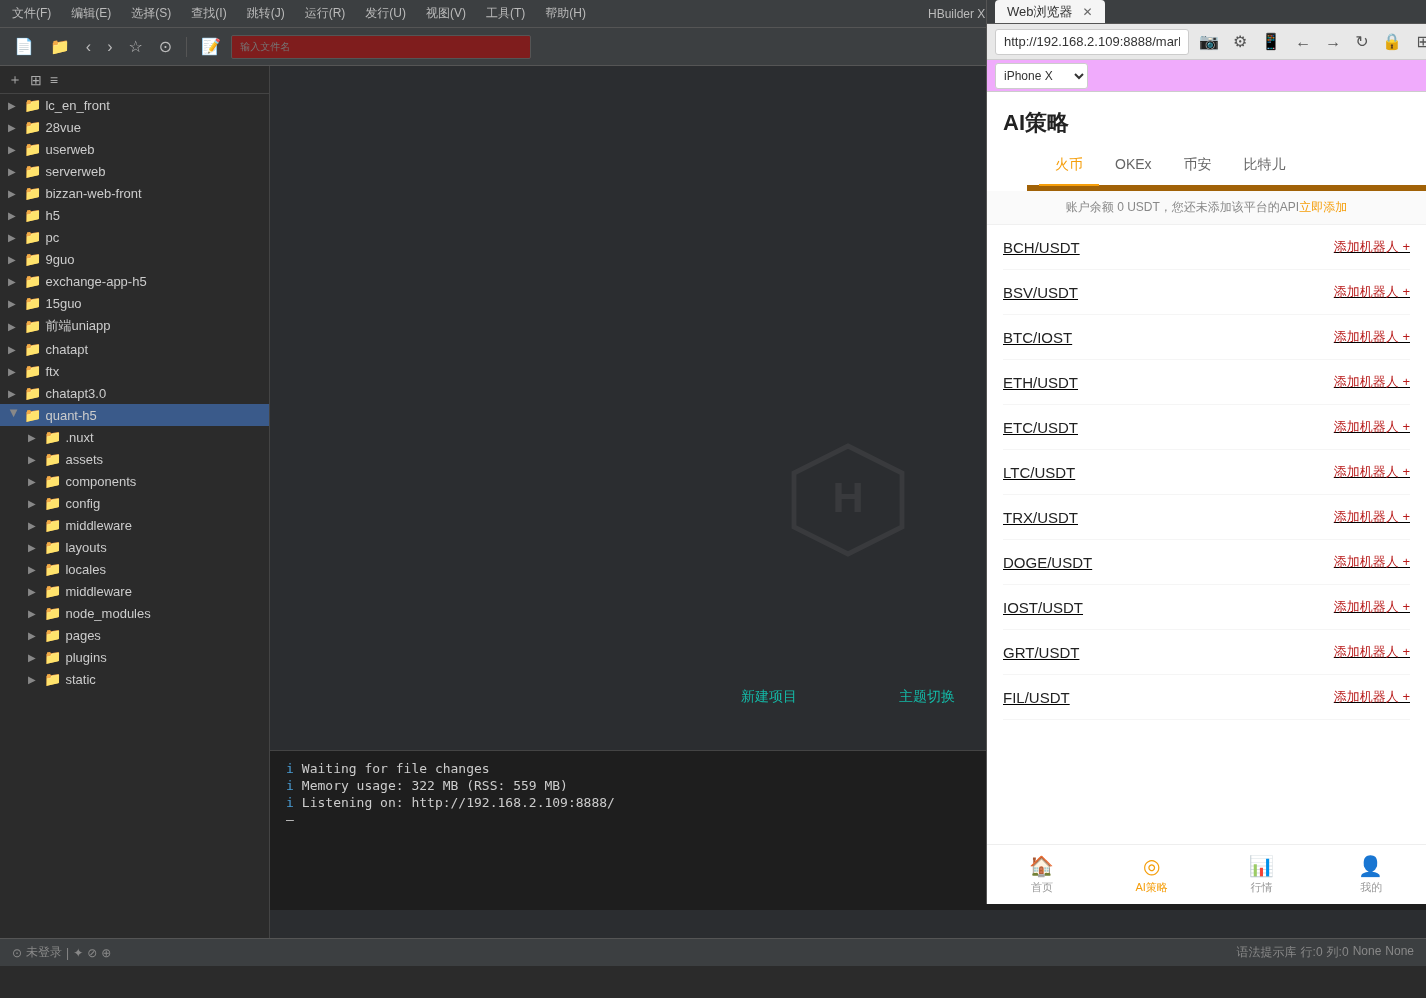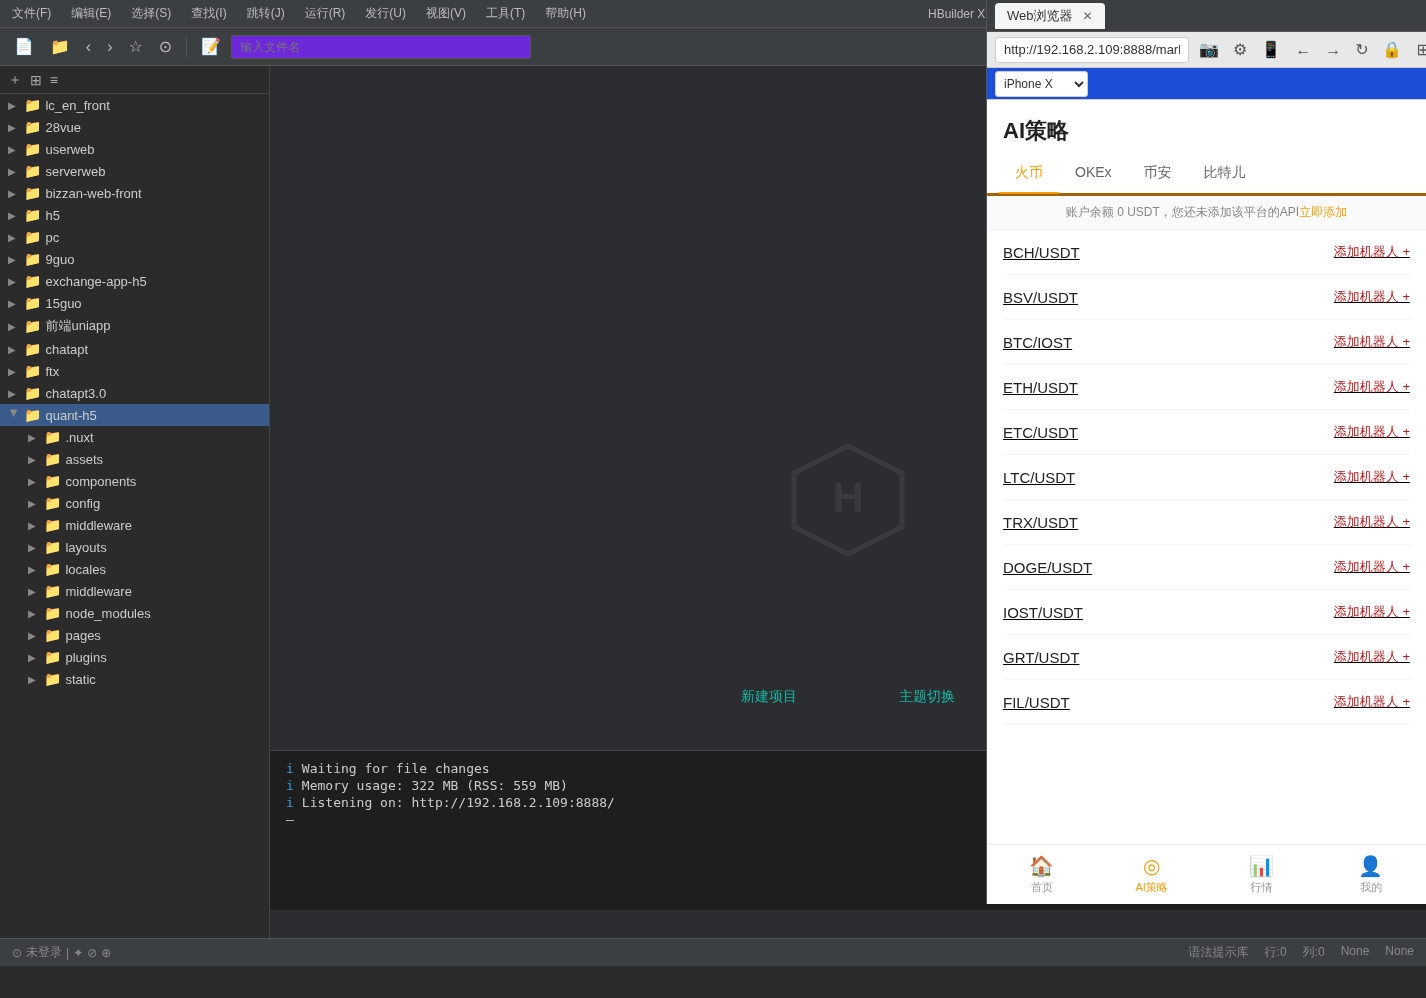--- a/index.html
+++ b/index.html
@@ -20,22 +20,22 @@
 
     
     .toolbar {
       display: flex; align-items: center; height: 38px;
       background: #3c3f41; border-bottom: 1px solid #555;
       padding: 0 8px; gap: 4px;
     }
     .toolbar-btn { background: none; border: none; color: #bbb; cursor: pointer; padding: 4px 6px; font-size: 16px; display: flex; align-items: center; }
     .toolbar-sep { width: 1px; height: 20px; background: #555; margin: 0 4px; }
     .toolbar-input {
-      flex: 1; max-width: 300px; height: 24px; background: #6d28d9;
-      border: 1px solid #555; color: #bbb; font-size: 12px;
+      flex: 1; max-width: 300px; height: 24px; background: #7f1d1d;
+      border: 1px solid #555; color: #bbb; font-size: 10px;
       padding: 0 8px; border-radius: 2px;
     }
     .toolbar-right { margin-left: auto; display: flex; align-items: center; gap: 8px; }
     .preview-btn {
       background: #4a7fb5; color: white; border: none; padding: 4px 12px;
       font-size: 12px; cursor: pointer; border-radius: 2px;
     }
 
     
     .main-layout { display: flex; height: calc(998px - 28px - 38px - 32px - 28px); }
@@ -75,43 +75,43 @@
     .terminal-ctrl-btn { background: none; border: none; color: #888; cursor: pointer; font-size: 14px; }
     .terminal-body { padding: 8px 16px; font-size: 13px; color: #ccc; }
     .terminal-line { margin: 2px 0; display: flex; gap: 8px; }
     .terminal-line .prefix { color: #4a9ed6; }
     .terminal-line .time { color: #666; margin-left: auto; }
     .terminal-prompt { color: #ccc; }
 
     
     .status-bar { height: 28px; background: #3c3f41; border-top: 1px solid #555; display: flex; align-items: center; padding: 0 12px; font-size: 12px; color: #888; gap: 16px; }
     .status-bar .status-left { display: flex; align-items: center; gap: 4px; }
-    .status-bar .status-right { margin-left: auto; display: flex; gap: 16px; }
+    .status-bar .status-right { margin-left: auto; display: flex; gap: 4px; }
 
     
     .web-browser {
       position: absolute; right: 0; top: 0; width: 440px;
       height: calc(998px - 28px - 38px - 28px);
       background: #f5f5f5; border-left: 1px solid #555; display: flex; flex-direction: column;
       z-index: 100;
     }
-    .wb-header { display: flex; align-items: center; height: 32px; background: #3c3f41; border-bottom: 1px solid #555; padding: 0 8px; }
+    .wb-header { display: flex; height: 24px; background: #3c3f41; border-bottom: 1px solid #555; padding: 0 8px; }
     .wb-tab { display: flex; align-items: center; gap: 6px; background: #f5f5f5; padding: 4px 12px; font-size: 13px; color: #333; border-radius: 4px 4px 0 0; }
     .wb-close { background: none; border: none; color: #666; cursor: pointer; font-size: 12px; margin-left: 4px; }
     .wb-toolbar { display: flex; align-items: center; height: 36px; background: #e8e8e8; border-bottom: 1px solid #ccc; padding: 0 8px; gap: 6px; }
     .wb-url { flex: 1; height: 26px; background: white; border: 1px solid #ccc; border-radius: 3px; font-size: 13px; padding: 0 8px; color: #333; }
     .wb-nav-btn { background: none; border: none; cursor: pointer; color: #555; font-size: 16px; padding: 2px 4px; }
     .wb-device-select { height: 26px; border: 1px solid #ccc; border-radius: 3px; font-size: 12px; background: white; color: #333; padding: 0 4px; }
 
     
     .phone-content { flex: 1; background: white; overflow-y: auto; }
     .page-title { font-size: 22px; font-weight: bold; color: #222; padding: 16px 16px 8px; }
 
     
-    .tabs { display: flex; border-bottom: 3px solid #a16207; padding: 0 12px; }
+    .tabs { display: flex; border-bottom: 6px solid #a16207; padding: 0 12px; margin-left: 40px; }
     .tab-item { padding: 10px 16px; font-size: 14px; color: #666; cursor: pointer; border-bottom: 2px solid transparent; margin-bottom: -1px; }
     .tab-item.active { color: #f59e0b; border-bottom-color: #f59e0b; }
 
     
     .notice-bar { display: flex; align-items: center; justify-content: center; padding: 8px 16px; background: #fafafa; font-size: 12px; color: #888; border-bottom: 1px solid #f0f0f0; }
     .notice-link { color: #f59e0b; cursor: pointer; font-size: 12px; }
 
     
     .market-list { padding: 0 16px; }
     .market-row { display: flex; align-items: center; justify-content: space-between; padding: 13px 0; border-bottom: 1px solid #f5f5f5; text-decoration: underline; }
@@ -391,21 +391,21 @@
     <button class="wb-nav-btn" title="截图">📷</button>
     <button class="wb-nav-btn" title="设置">⚙</button>
     <button class="wb-nav-btn" title="设备">📱</button>
     <button class="wb-nav-btn">←</button>
     <button class="wb-nav-btn">→</button>
     <button class="wb-nav-btn">↻</button>
     <button class="wb-nav-btn">🔒</button>
     <button class="wb-nav-btn">⊞</button>
   </div>
 
-  <div style="display:flex;align-items:center;height:32px;background:#1d4ed8;border-bottom:1px solid #ccc;padding:0 8px;">
+  <div style="display:flex;align-items:center;height:32px;background:#f0abfc;border-bottom:1px solid #ccc;padding:0 8px;">
     <select class="wb-device-select">
       <option>iPhone X</option>
       <option>iPhone 12</option>
       <option>iPad</option>
       <option>Galaxy S20</option>
     </select>
   </div>
 
   <div class="phone-content">
     <div class="page-title">AI策略</div>

